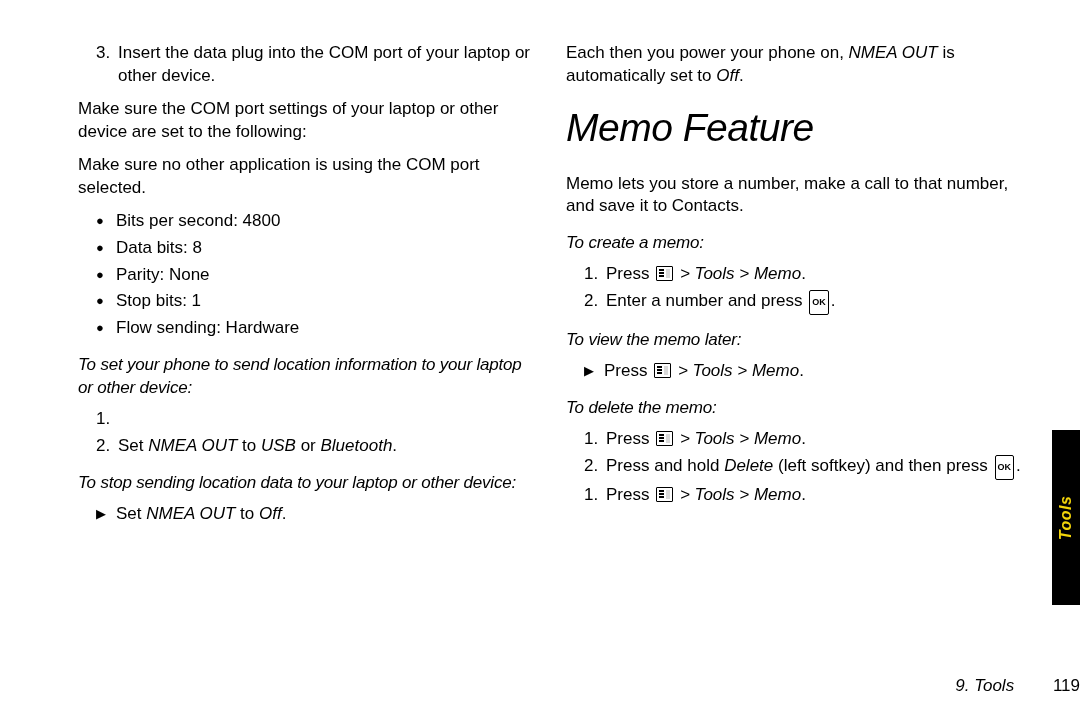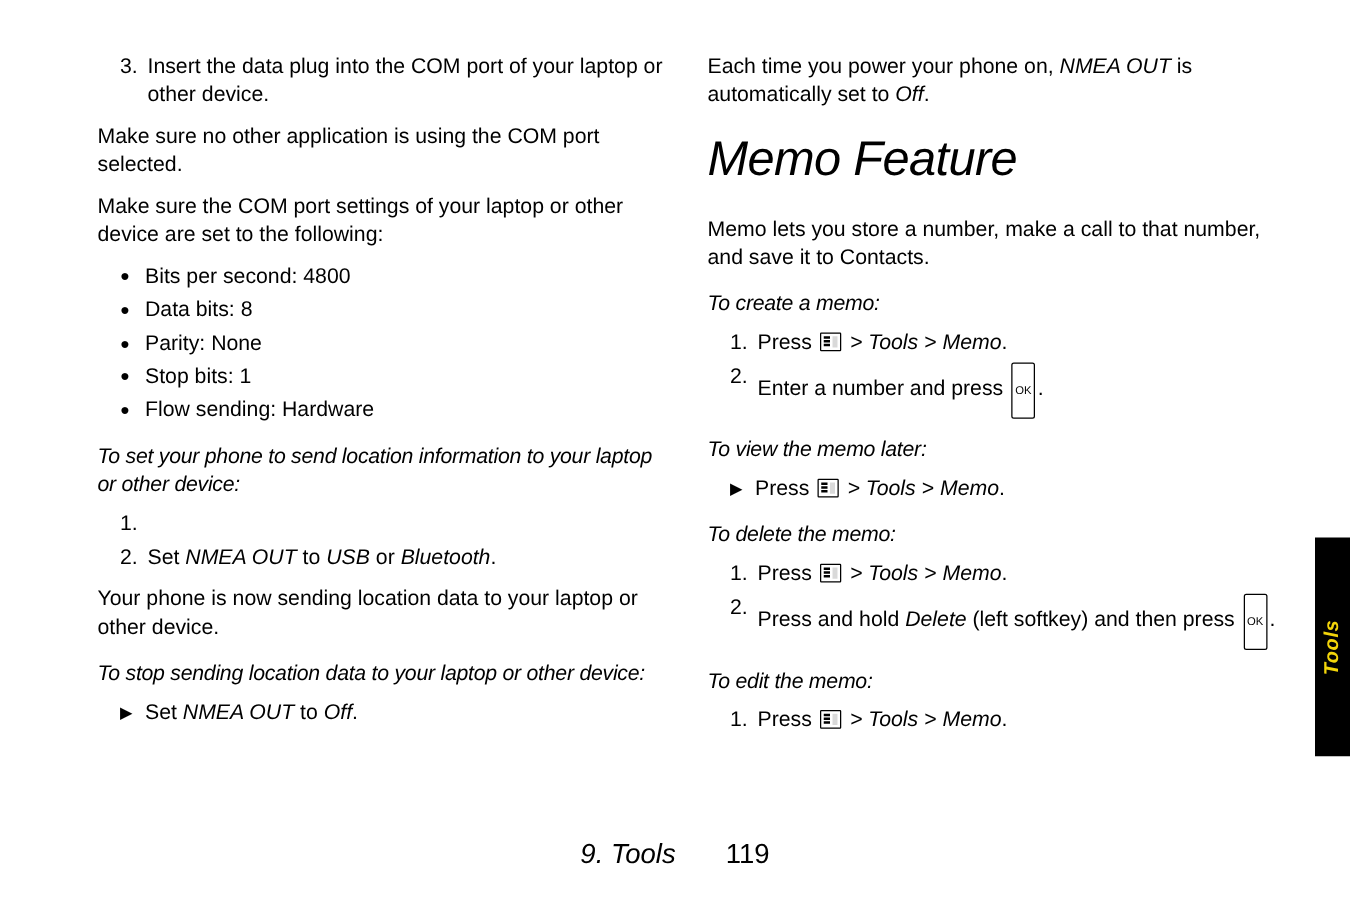--- a/index.html
+++ b/index.html
@@ -11,41 +11,41 @@
   .para{margin:10px 0}
   .bullet{display:flex;margin:4px 0 4px 18px}
   .bullet-mark{width:20px;flex-shrink:0;font-size:13px;line-height:22px}
   .arrow-mark{width:20px;flex-shrink:0;font-size:13px;line-height:22px}
   .subhead{font-style:italic;font-family:Arial,Helvetica,sans-serif;margin:14px 0 8px 0;font-size:17px;letter-spacing:-.2px}
   .h2{font-style:italic;font-size:39px;font-weight:400;margin:14px 0 18px 0;letter-spacing:-.5px}
   .bi{font-weight:normal;font-style:italic}
   .menu-icon{width:15px;height:13px;border:1.6px solid #000;border-radius:1px;position:relative;display:inline-block;vertical-align:-2px;margin:0 2px}
   .menu-icon::before{content:"";position:absolute;left:2px;right:8px;top:2px;height:2px;background:#000;box-shadow:0 3px 0 #000,0 6px 0 #000}
   .menu-icon::after{content:"";position:absolute;right:2px;top:2px;width:4px;height:9px;background:#000;opacity:.15}
-  .ok-icon{display:inline-block;border:1.6px solid #000;border-radius:2px;font-size:9px;font-weight:normal;padding:16px 2px;line-height:11px;vertical-align:1px;margin:0 2px;font-style:normal}
-  .footer{position:absolute;bottom:24px;left:0;right:0;text-align:center;font-style:italic;font-size:22px}
+  .ok-icon{display:inline-block;border:1.6px solid #000;border-radius:2px;font-size:9px;font-weight:bold;padding:6px 2px;line-height:11px;vertical-align:1px;margin:0 2px;font-style:normal}
+  .footer{position:absolute;bottom:24px;left:0;right:0;text-align:right;font-style:italic;font-size:17px}
   .footer .chap{margin-right:28px}
   .footer .pg{font-style:normal;margin-left:6px}
   .side-tab{position:absolute;right:0;top:430px;width:28px;height:175px;background:#000}
   .side-tab span{position:absolute;left:50%;top:50%;color:#f2d40a;font-style:italic;font-size:16px;transform:translate(-50%,-50%) rotate(-90deg);font-weight:bold;letter-spacing:.5px}
   .tight{margin:4px 0 4px 18px}
 </style>
 </head>
 <body>
 
 <div class="page">
   <div class="cols">
 
     <div class="col">
       <div class="ol-item">
         <div class="ol-num">3.</div>
         <div>Insert the data plug into the COM port of your laptop or other device.</div>
       </div>
+      <div class="para">Make sure the COM port settings of your laptop or other device are set to the following:</div>
       <div class="para">Make sure no other application is using the COM port selected.</div>
-      <div class="para">Make sure the COM port settings of your laptop or other device are set to the following:</div>
 
       <div class="bullet">
           <span class="bullet-mark">●</span>
           <span>Bits per second: 4800</span>
         </div>
       <div class="bullet">
           <span class="bullet-mark">●</span>
           <span>Data bits: 8</span>
         </div>
       <div class="bullet">
@@ -66,35 +66,34 @@
       <div class="ol-item tight">
         <div class="ol-num">1.</div>
       </div>
       <div class="ol-item tight">
         <div class="ol-num">2.</div>
         <div>
           <span>Set </span><span class="bi">NMEA OUT</span><span> to </span><span class="bi">USB</span><span> or </span><span class="bi">Bluetooth</span><span>.</span>
         </div>
       </div>
 
-      <div class="para">Your phone is now sending location data to your laptop or other device.</div>
 
       <div class="subhead">To stop sending location data to your laptop or other device:</div>
 
       <div class="bullet">
         <span class="arrow-mark">▶</span>
         <span>
           <span>Set </span><span class="bi">NMEA OUT</span><span> to </span><span class="bi">Off</span><span>.</span>
         </span>
       </div>
     </div>
 
     <div class="col">
       <div class="para" style="margin-top:0">
-        <span>Each time you power your phone on, </span><span class="bi">NMEA OUT</span><span> is automatically set to </span><span class="bi">Off</span><span>.</span>
+        <span>Each then you power your phone on, </span><span class="bi">NMEA OUT</span><span> is automatically set to </span><span class="bi">Off</span><span>.</span>
       </div>
 
       <div class="h2">Memo Feature</div>
 
       <div class="para">Memo lets you store a number, make a call to that number, and save it to Contacts.</div>
 
       <div class="subhead">To create a memo:</div>
       <div class="ol-item tight">
         <div class="ol-num">1.</div>
         <div><span>Press </span><span class="menu-icon"></span><span class="bi"> &gt; Tools &gt; Memo</span><span>.</span></div>
@@ -113,21 +112,20 @@
       <div class="subhead">To delete the memo:</div>
       <div class="ol-item tight">
         <div class="ol-num">1.</div>
         <div><span>Press </span><span class="menu-icon"></span><span class="bi"> &gt; Tools &gt; Memo</span><span>.</span></div>
       </div>
       <div class="ol-item tight">
         <div class="ol-num">2.</div>
         <div><span>Press and hold </span><span class="bi">Delete</span><span> (left softkey) and then press </span><span class="ok-icon">OK</span><span>.</span></div>
       </div>
 
-      <div class="subhead">To edit the memo:</div>
       <div class="ol-item tight">
         <div class="ol-num">1.</div>
         <div><span>Press </span><span class="menu-icon"></span><span class="bi"> &gt; Tools &gt; Memo</span><span>.</span></div>
       </div>
     </div>
 
   </div>
 
   <div class="footer">
     <span class="chap">9. Tools</span>

